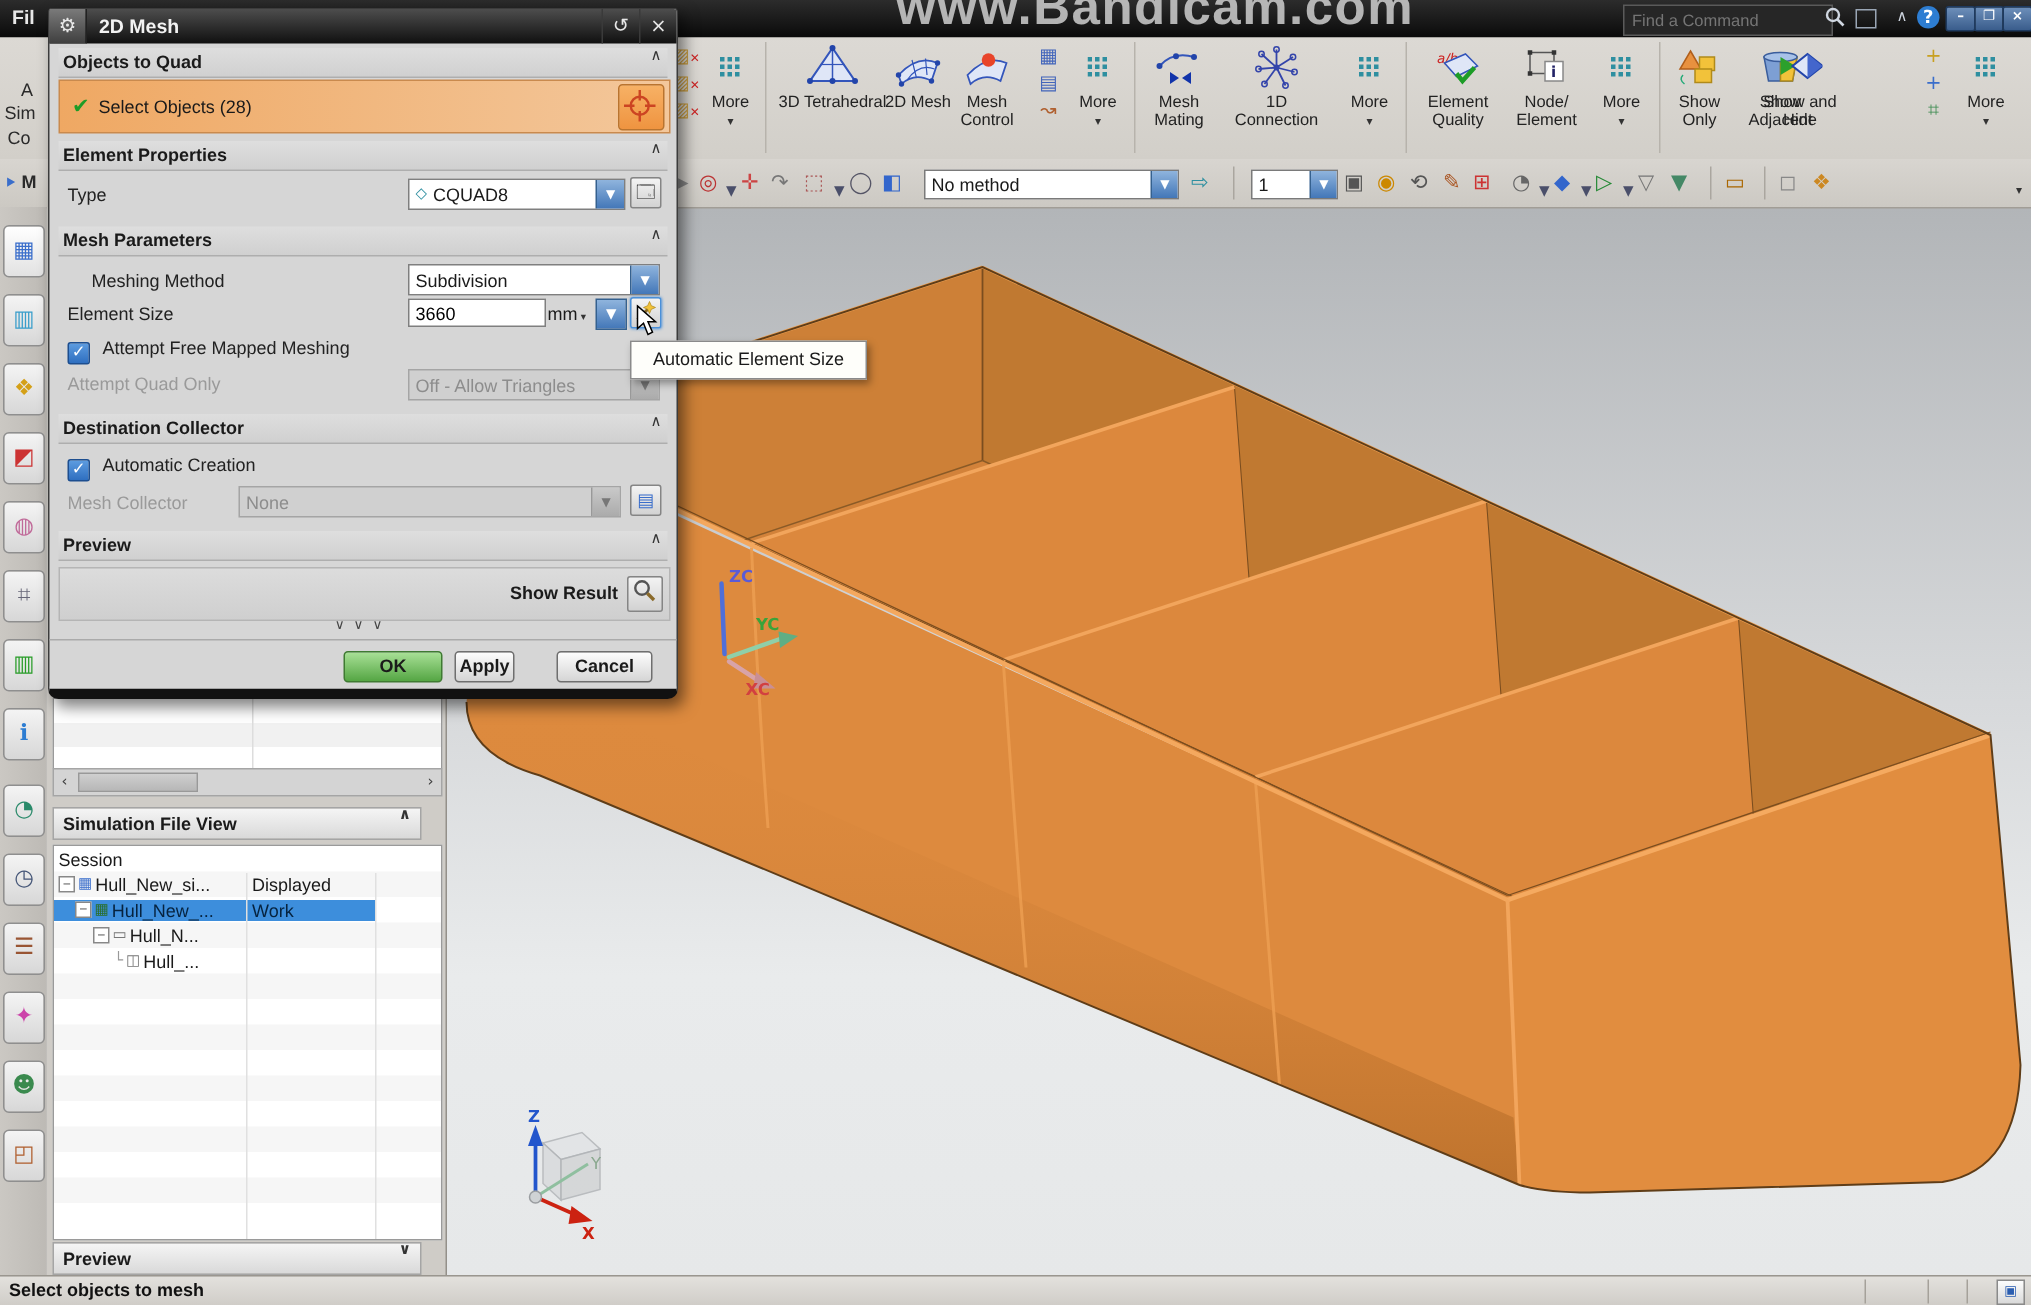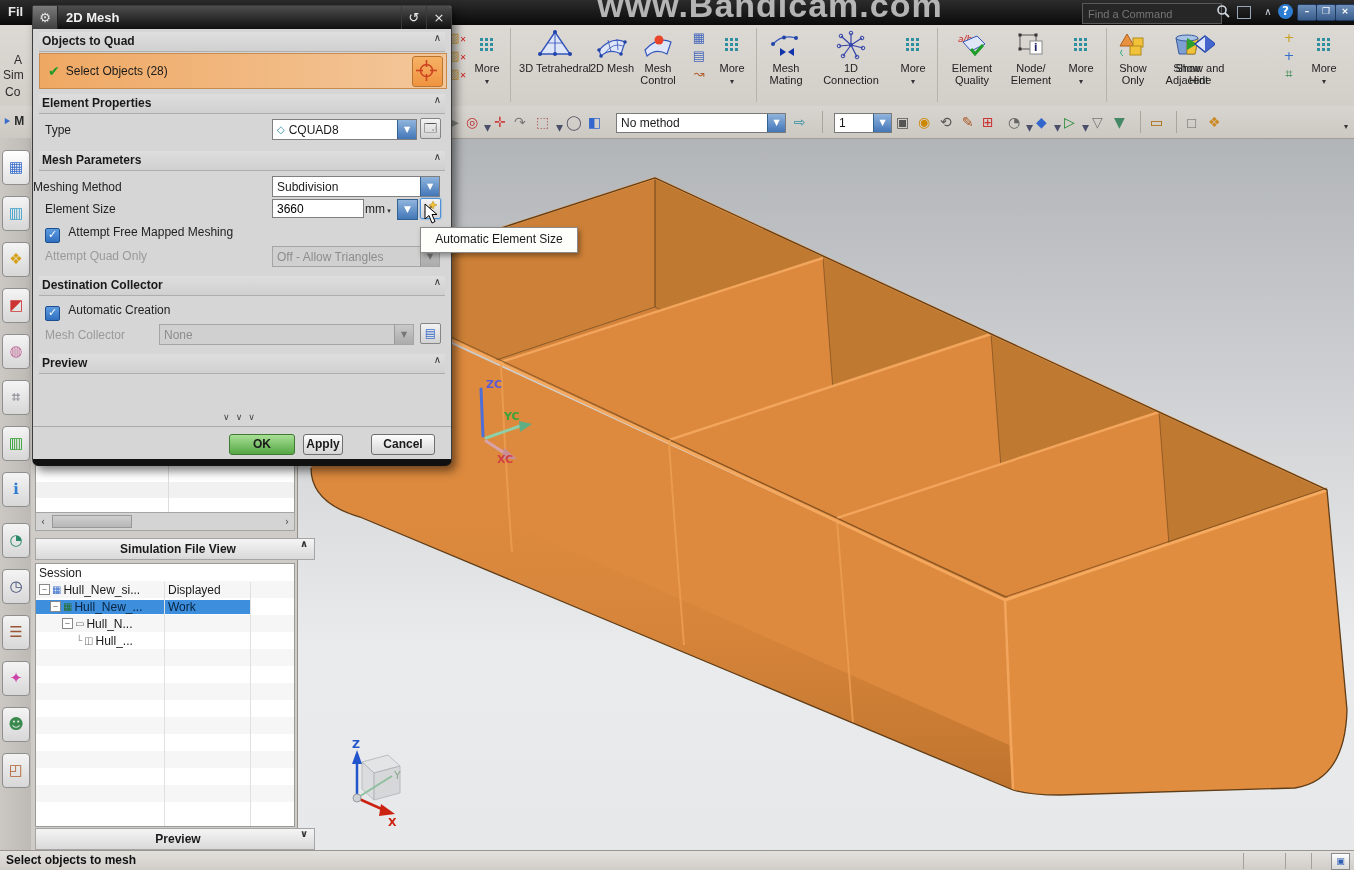--- a/index.html
+++ b/index.html
@@ -48,22 +48,22 @@
      border:1px solid #8f8f8f;border-radius:4px;text-align:center;line-height:31px;font-size:15px;}
   
   #leftpanel{left:31px;top:138px;width:266px;height:712px;background:#cfccc7;border-right:1px solid #94908a;}
   #remnant{left:4px;top:327px;width:258px;height:46px;background:#fff;border:1px solid #9a9a9a;}
   .stripe{width:100%;height:16px;}
   .stripe:nth-child(even){background:#f1f1f1;}
   #hscroll{left:4px;top:374px;width:258px;height:17px;background:#d4d4d4;border:1px solid #a5a5a5;
      display:flex;align-items:center;}
   #hscroll .arr{width:14px;text-align:center;font-size:10px;color:#444;}
   #hthumb{margin-left:2px;width:78px;height:11px;background:linear-gradient(#cfcfcf,#b7b7b7);border:1px solid #999;}
-  .sec-head{left:4px;width:280px;height:22px;background:linear-gradient(#f5f5f5,#d9d9d9);
-     border:1px solid #a5a5a5;font-weight:bold;font-size:12px;line-height:20px;padding-left:6px;box-sizing:border-box;text-align:center;}
+  .sec-head{left:4px;width:246px;height:22px;background:linear-gradient(#f5f5f5,#d9d9d9);
+     border:1px solid #a5a5a5;font-weight:bold;font-size:12px;line-height:20px;padding-left:6px;box-sizing:border-box;}
   .sec-head .chev{position:absolute;right:6px;top:0;font-size:10px;color:#333;}
   #sfv-table{left:4px;top:425px;width:258px;height:262px;background:#fff;border:1px solid #9a9a9a;overflow:hidden;}
   #sfv-cols{height:18px;background:linear-gradient(#f2f2f2,#dcdcdc);border-bottom:1px solid #b5b5b5;display:flex;font-size:12px;}
   #sfv-cols div{padding:1px 4px;border-right:1px solid #c5c5c5;box-sizing:border-box;}
   .trow{height:17px;display:flex;font-size:12px;align-items:center;white-space:nowrap;}
   .trow .ncell{width:128px;overflow:hidden;display:flex;align-items:center;padding-left:3px;box-sizing:border-box;}
   .trow .scell{width:86px;overflow:hidden;padding-left:4px;box-sizing:border-box;}
   .trow.sel .ncell,.trow.sel .scell{background:#3d8edc;color:#06233f;}
   .expbox{display:inline-block;width:9px;height:9px;border:1px solid #888;background:#fff;
      line-height:7px;font-size:8px;text-align:center;margin-right:2px;color:#333;flex:none;}
@@ -663,21 +663,21 @@
     <div class="abs dcombo" style="left:239px;top:113px;width:143px">
       <span class="icon" style="color:#2e8fa0;font-size:10px;padding-left:4px">◇</span>
       <span class="cval">CQUAD8</span>
       <span class="cbtn icon">▼</span>
     </div>
     <div class="abs sqbtn icon" style="left:387px;top:112px">🗔</div>
 
     <div class="abs dsec" style="top:145px">
       <span>Mesh Parameters</span><span class="chev icon">∧</span>
     </div>
-    <div class="abs dlabel" style="left:0;top:174px">Meshing Method</div>
+    <div class="abs dlabel" style="left:28px;top:174px">Meshing Method</div>
     <div class="abs dcombo" style="left:239px;top:170px;width:166px">
       <span class="cval">Subdivision</span>
       <span class="cbtn icon">▼</span>
     </div>
     <div class="abs dlabel" style="left:12px;top:196px">Element Size</div>
     <input class="abs" style="left: 239px; top: 193px; width: 82px; height: 15px; border: 1px solid rgb(127, 127, 127); font-size: 12px; padding: 1px 4px;" value="3660">
     <div class="abs" style="left:332px;top:196px;font-size:12px">
       <span>mm</span><span class="caret icon" style="font-size:7px"> ▾</span>
     </div>
     <div class="abs" style="left:364px;top:193px;width:19px;height:19px;background:linear-gradient(#8fb4dd,#4377b8);border:1px solid #35618f;color:#fff;text-align:center;line-height:18px;font-size:9px" class2="icon"><span class="icon">▼</span></div>
@@ -707,20 +707,29 @@
     <div class="abs dlabel dis" style="left:12px;top:322px">Mesh Collector</div>
     <div class="abs dcombo dis" style="left:126px;top:318px;width:253px">
       <span class="cval">None</span>
       <span class="cbtn icon">▼</span>
     </div>
     <div class="abs sqbtn icon" style="left:387px;top:317px;color:#3a6ecb">▤</div>
 
     <div class="abs dsec" style="top:348px">
       <span>Preview</span><span class="chev icon">∧</span>
     </div>
+    <div class="abs" style="left:6px;top:372px;width:406px;height:34px;background:linear-gradient(#dcdcdc,#cfcfcf);border:1px solid #b5b5b5">
+      <span class="abs" style="right:34px;top:9px;font-size:12px;font-weight:bold">Show Result</span>
+      <div class="abs sqbtn" style="right:4px;top:5px;width:24px;height:24px">
+        <svg width="18" height="18" viewBox="0 0 18 18">
+          <circle cx="7" cy="7" r="4.5" fill="none" stroke="#555" stroke-width="1.6"></circle>
+          <line x1="10.5" y1="10.5" x2="15" y2="15" stroke="#8a6a2a" stroke-width="2.2"></line>
+        </svg>
+      </div>
+    </div>
     <div class="abs icon" style="left:0;top:407px;width:100%;text-align:center;font-size:9px;color:#444;letter-spacing:6px">∨∨∨</div>
     <div class="abs" style="left:0;top:420px;width:100%;height:1px;background:#aaa"></div>
 
     <div id="ok-btn" class="abs dbtn" style="left:196px;top:428px;width:66px">OK</div>
     <div class="abs dbtn" style="left:270px;top:428px;width:40px">Apply</div>
     <div class="abs dbtn" style="left:338px;top:428px;width:64px">Cancel</div>
   </div>
 
   <div id="tooltip" class="abs">Automatic Element Size</div>
   <svg class="abs" style="left:424px;top:203px;z-index:70" width="18" height="22">

